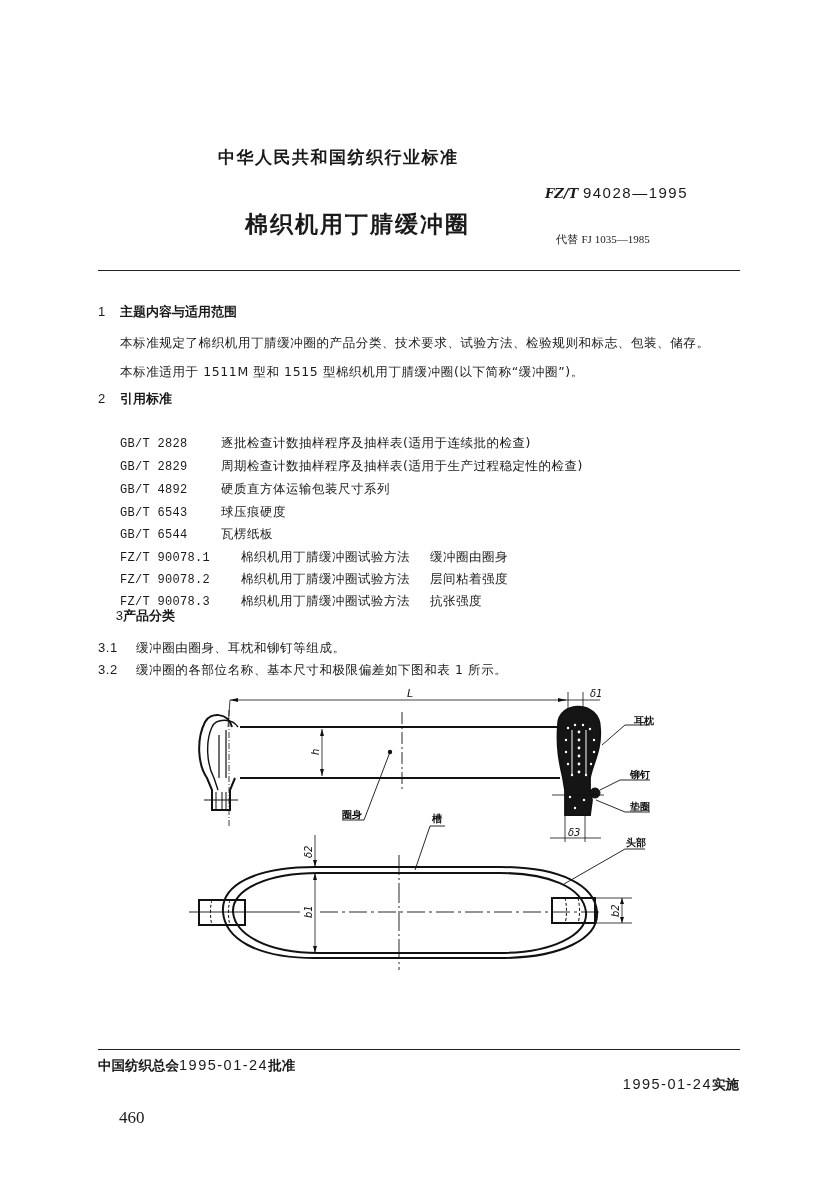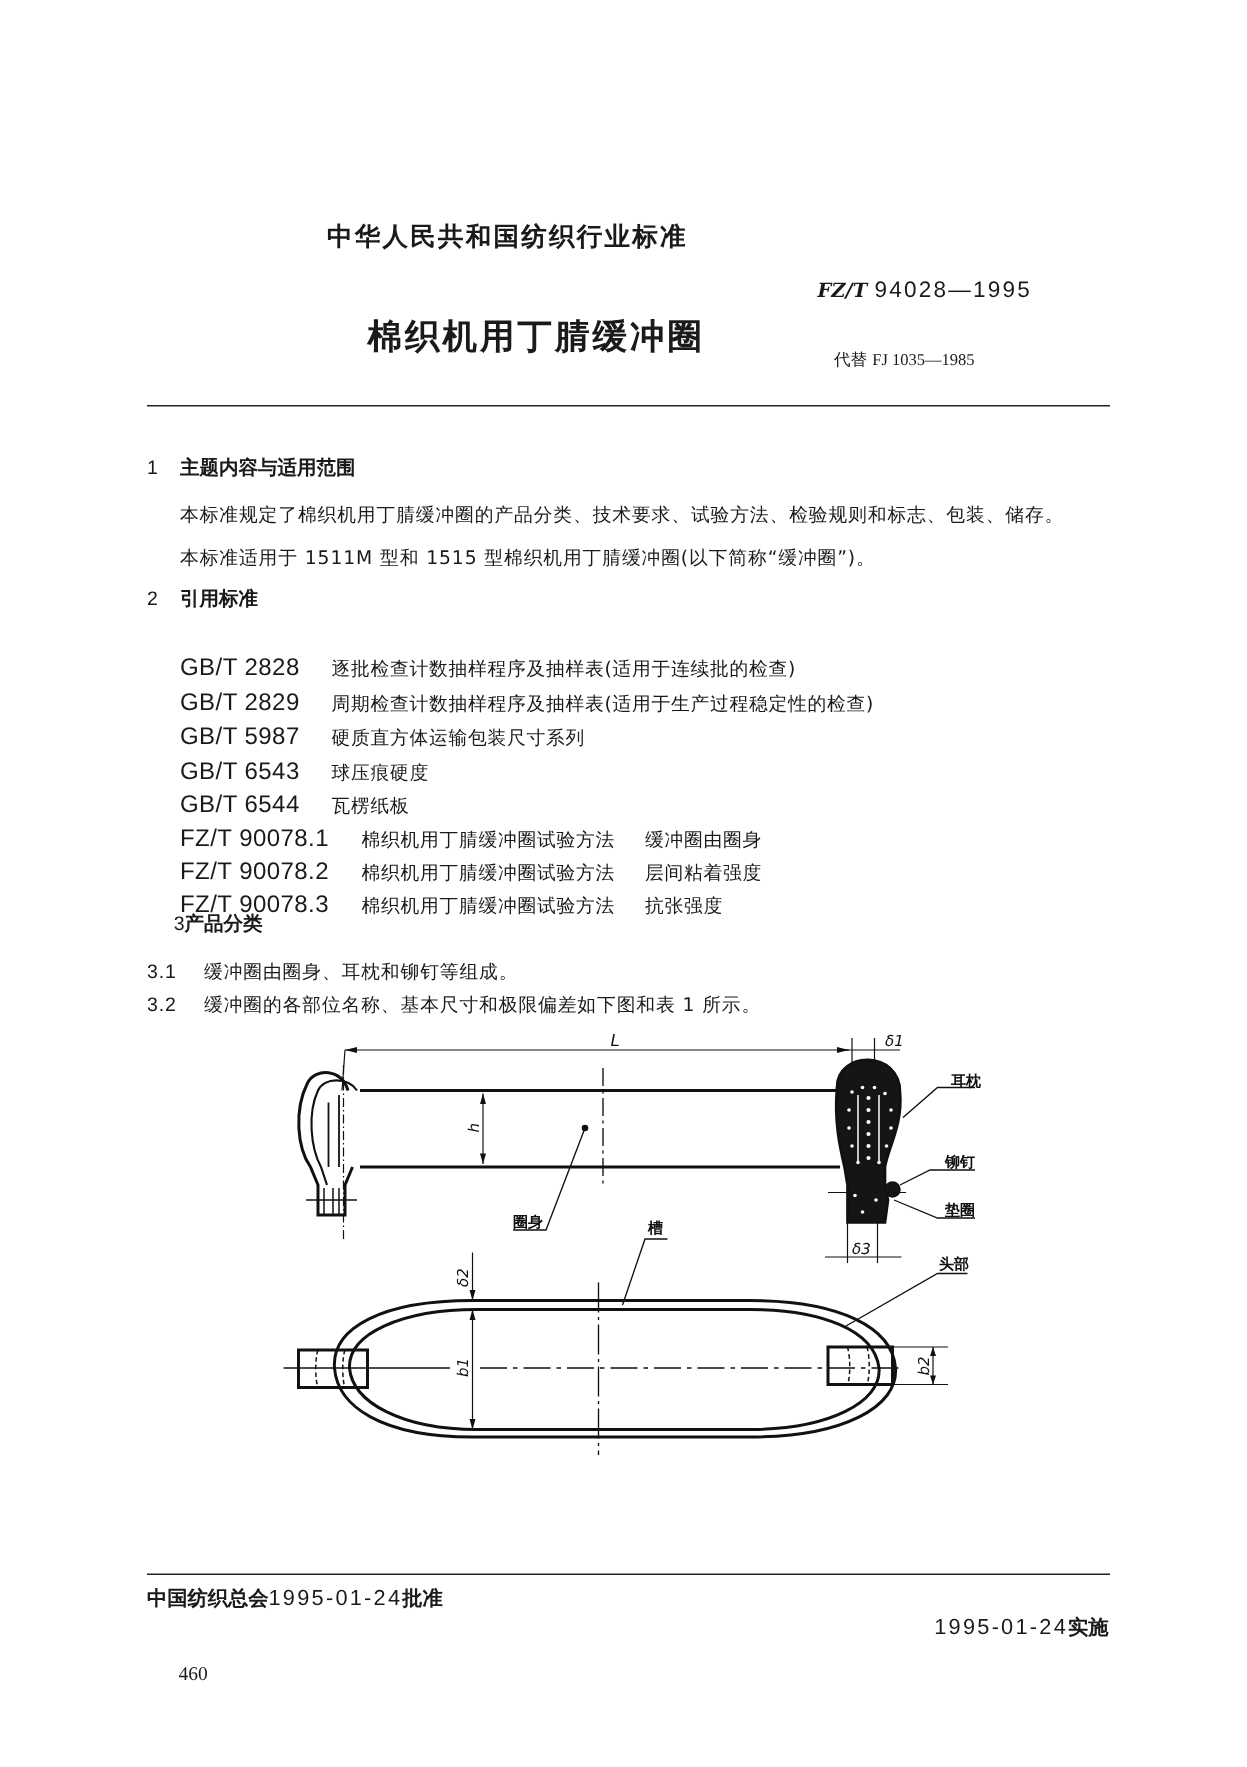--- a/index.html
+++ b/index.html
@@ -11,29 +11,29 @@
   .std-code .pre { font-family: "DejaVu Serif", serif; font-weight: bold; font-size: 13px; font-style: italic; }
   .std-code .num { font-family: "Liberation Sans", sans-serif; letter-spacing: 1.5px; font-size: 15px; }
   .doc-title { left: 245px; top: 209px; font-size: 23px; font-weight: bold; letter-spacing: 2px; }
   .replaces { left: 556px; top: 232px; font-size: 11px; }
   .replaces .code { font-family: "Liberation Serif", serif; }
   .rule { position: absolute; height: 0; border-top: 1.6px solid #222; }
   .sec { font-size: 13px; font-weight: bold; }
   .sec .n { font-family: "Liberation Sans", sans-serif; font-weight: normal; display: inline-block; width: 22px; }
   .para { font-size: 12.5px; letter-spacing: 0.6px; }
   .ref { font-size: 12.5px; letter-spacing: 0.5px; }
-  .ref .code { font-family: Liberation Sans, sans-serif; letter-spacing: 0.3px; font-size: 16px; display: inline-block; margin-top: 16px; }
+  .ref .code { font-family: Liberation Mono, monospace; letter-spacing: 0.3px; font-size: 12px; display: inline-block; margin-top: 16px; }
   .ref .c1 { width: 101px; }
   .ref .c2 { width: 121px; }
   .ref .gap { display: inline-block; width: 20px; }
   .sub .n { font-family: "Liberation Sans", sans-serif; display: inline-block; width: 38px; font-size: 13px; }
   .footer-left { left: 98px; top: 1057px; font-size: 13.5px; font-weight: bold; }
   .footer-left .d, .footer-right .d { font-family: "Liberation Sans", sans-serif; font-weight: normal; letter-spacing: 1.5px; font-size: 14.5px; }
   .footer-right { right: 92px; top: 1076px; font-size: 13.5px; font-weight: bold; }
-  .page-num { left: 119px; top: 1108px; font-size: 13px; font-family: "Liberation Serif", serif; }
+  .page-num { left: 119px; top: 1108px; font-size: 17px; font-family: "Liberation Serif", serif; }
   svg text { font-family: "DejaVu Sans", sans-serif; }
 </style>
 </head>
 <body>
 
 <div class="abs hdr-org">中华人民共和国纺织行业标准</div>
 <div class="abs std-code">
   <span class="pre">FZ/T</span>
   <span class="num">94028—1995</span>
 </div>
@@ -54,21 +54,21 @@
   <span class="n">2</span><span>引用标准</span>
 </div>
 
 <div class="abs ref" style="left:120px; top:421px;">
   <span class="code c1">GB/T 2828</span><span>逐批检查计数抽样程序及抽样表(适用于连续批的检查)</span>
 </div>
 <div class="abs ref" style="left:120px; top:444px;">
   <span class="code c1">GB/T 2829</span><span>周期检查计数抽样程序及抽样表(适用于生产过程稳定性的检查)</span>
 </div>
 <div class="abs ref" style="left:120px; top:467px;">
-  <span class="code c1">GB/T 5987</span><span>硬质直方体运输包装尺寸系列</span>
+  <span class="code c1">GB/T 4892</span><span>硬质直方体运输包装尺寸系列</span>
 </div>
 <div class="abs ref" style="left:120px; top:490px;">
   <span class="code c1">GB/T 6543</span><span>球压痕硬度</span>
 </div>
 <div class="abs ref" style="left:120px; top:512px;">
   <span class="code c1">GB/T 6544</span><span>瓦楞纸板</span>
 </div>
 <div class="abs ref" style="left:120px; top:535px;">
   <span class="code c2">FZ/T 90078.1</span><span>棉织机用丁腈缓冲圈试验方法</span><span class="gap"></span><span>缓冲圈由圈身</span>
 </div>

